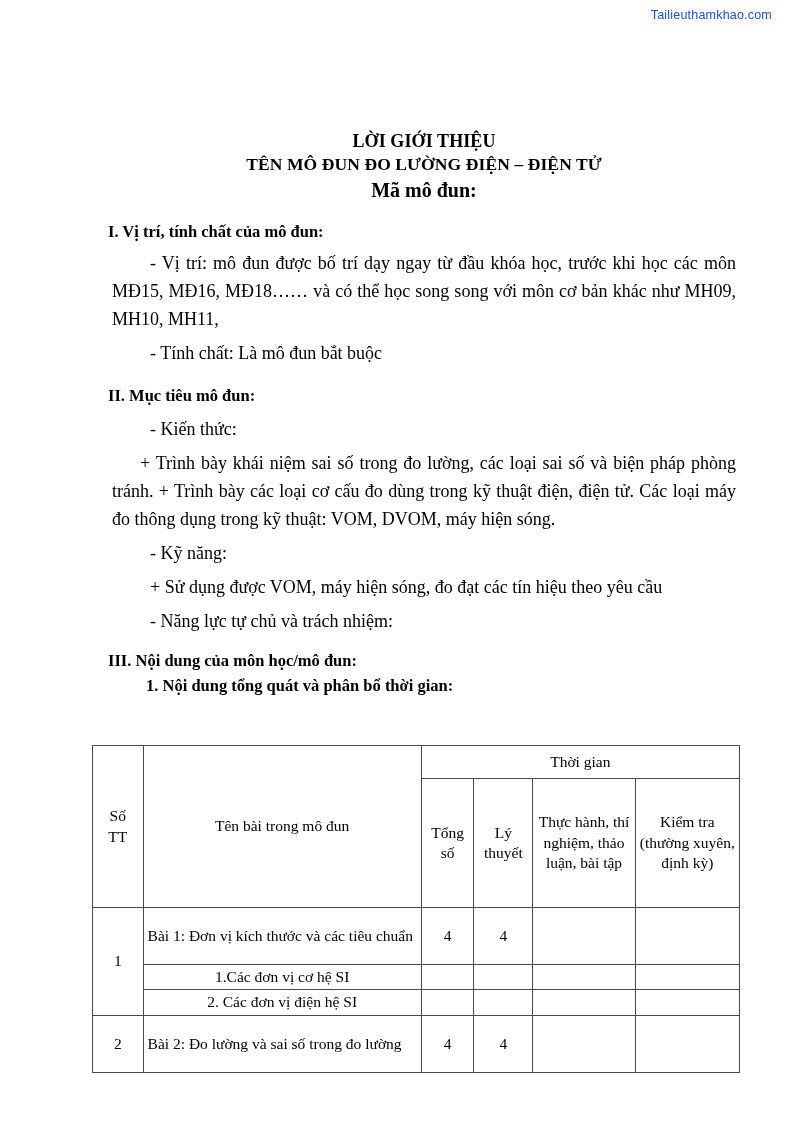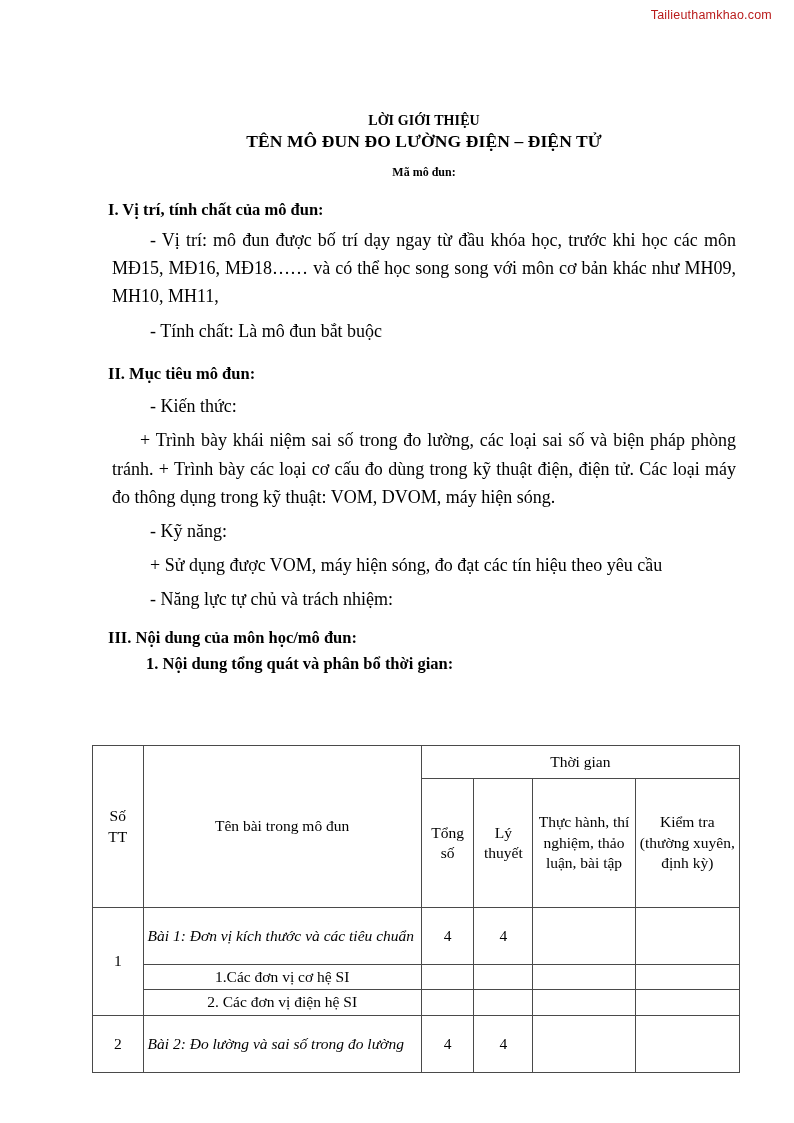--- a/index.html
+++ b/index.html
@@ -19,40 +19,40 @@
   }
 
   
   .watermark {
     position: absolute;
     top: 8px;
     right: 22px;
     font-family: "Liberation Sans", sans-serif;
     font-size: 12.5px;
     letter-spacing: 0.2px;
-    color: #b91c1c;
+    color: #1d4ed8;
     white-space: nowrap;
   }
 
   
   .content {
     position: absolute;
     left: 108px;
     top: 112px;
     width: 632px;
   }
 
   .title-block {
     text-align: center;
     font-weight: bold;
     line-height: 1.30;
   }
-  .title-line-1 { font-size: 14px; letter-spacing: 0.1px; }
+  .title-line-1 { font-size: 18px; letter-spacing: 0.1px; margin-top: 18px; }
   .title-line-2 { font-size: 17.5px; letter-spacing: 0.1px; }
-  .title-line-3 { font-size: 12px; margin-top: 12px; }
+  .title-line-3 { font-size: 20px; margin-top: 1px; }
 
   .sec-head {
     font-weight: bold;
     font-size: 16.5px;
     margin-top: 17px;
     margin-bottom: 0;
     line-height: 1.5;
   }
   .sec-head.tight { margin-top: 13px; }
   .sec-head-sub {
@@ -102,21 +102,20 @@
 
   .hdr-tall { height: 124px; }
   .hdr-timegroup { height: 28px; }
 
   td.lesson-main {
     font-weight: bold;
     text-align: justify;
     text-align-last: left;
     padding: 3px 5px 4px 8px;
     height: 52px;
-    font-style: italic;
   }
   td.lesson-sub {
     text-align: center;
     padding: 2px 5px 3px 9px;
     height: 20px;
   }
   td.num-cell {
     text-align: center;
     font-weight: bold;
     vertical-align: top;

